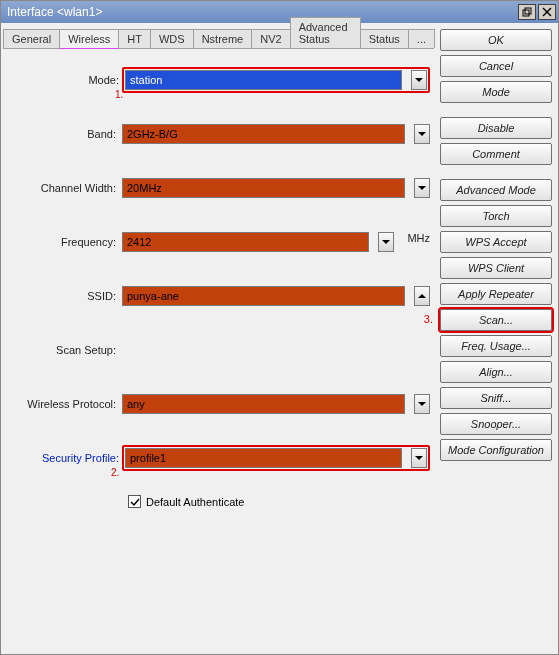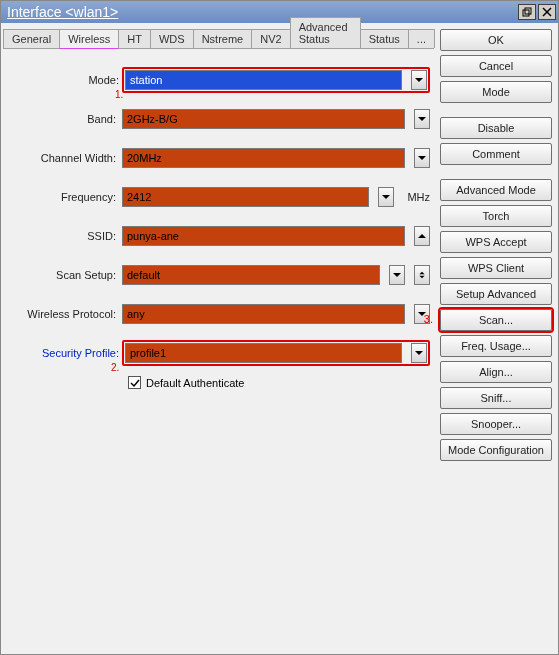--- a/index.html
+++ b/index.html
@@ -14,21 +14,21 @@
     overflow: hidden;
   }
   .titlebar {
     background: linear-gradient(to bottom, #8ea8d0 0%, #6a8cc4 100%);
     height: 22px;
     display: flex;
     align-items: center;
     padding: 0 2px 0 6px;
     color: #fff;
   }
-  .titlebar-title { flex: 1; font-size: 14px; text-decoration: underline; }
+  .titlebar-title { flex: 1; font-size: 12px; }
   .titlebar-buttons { display: flex; gap: 2px; }
   .tb-btn {
     width: 18px; height: 16px;
     background: #d4d0c8;
     border: 1px solid #404040;
     display: flex; align-items: center; justify-content: center;
     font-size: 10px; font-weight: bold; color: #000;
     cursor: pointer;
   }
   .tb-btn svg { width: 10px; height: 10px; }
@@ -75,35 +75,35 @@
     margin-bottom: -1px;
     z-index: 2;
   }
 
   .form-area {
     padding: 14px 4px 4px 4px;
   }
   .form-row {
     display: flex;
     align-items: center;
-    margin-bottom: 5px;
+    margin-bottom: 20px;
     height: 34px;
     position: relative;
   }
   .form-label {
     width: 115px;
     text-align: right;
     padding-right: 6px;
     color: #222;
   }
   .form-label.blue { color: #0020c0; }
   .field-wrap {
     flex: 1;
     display: flex;
-    align-items: center;
+    align-items: flex-start;
     gap: 9px;
   }
   .text-input, .dropdown {
     flex: 1;
     height: 20px;
     border: 1px solid #7a7a7a;
     background: #c2410c;
     font-size: 11px;
     padding: 0 4px;
     display: flex;
@@ -158,20 +158,21 @@
     height: 22px;
     border: 1px solid #707070;
     background: linear-gradient(to bottom, #fdfdfd, #e2e2e2);
     border-radius: 2px;
     display: flex;
     align-items: center;
     justify-content: center;
     cursor: pointer;
     font-size: 11px;
     color: #222;
+    font-style: italic;
   }
   .side-btn.highlight {
     outline: 2px solid #e00000;
     outline-offset: 0px;
   }
   .btn-spacer { height: 6px; }
 
   .ann3 {
     position: absolute;
     right: 126px;
@@ -274,34 +275,20 @@
           <div class="updown-btn">
             <svg viewBox="0 0 8 8">
                 <polygon points="0,6 8,6 4,2" fill="#000"></polygon>
               </svg>
           </div>
         </div>
       </div>
 
       <div class="form-row">
         <div class="form-label">Scan Setup:</div>
-        <div class="field-wrap">
-          <div class="dropdown">default</div>
-          <div class="dd-btn">
-            <svg viewBox="0 0 8 8">
-                <polygon points="0,2 8,2 4,6" fill="#000"></polygon>
-              </svg>
-          </div>
-          <div class="updown-btn">
-            <svg viewBox="0 0 8 12">
-                <polygon points="0,5 8,5 4,1" fill="#000"></polygon>
-                <polygon points="0,7 8,7 4,11" fill="#000"></polygon>
-              </svg>
-          </div>
-        </div>
       </div>
 
       <div class="form-row">
         <div class="form-label">Wireless Protocol:</div>
         <div class="field-wrap">
           <div class="dropdown">any</div>
           <div class="dd-btn">
             <svg viewBox="0 0 8 8">
                 <polygon points="0,2 8,2 4,6" fill="#000"></polygon>
               </svg>
@@ -339,21 +326,21 @@
     <div class="side-btn">Cancel</div>
     <div class="side-btn">Mode</div>
     <div class="btn-spacer"></div>
     <div class="side-btn">Disable</div>
     <div class="side-btn">Comment</div>
     <div class="btn-spacer"></div>
     <div class="side-btn">Advanced Mode</div>
     <div class="side-btn">Torch</div>
     <div class="side-btn">WPS Accept</div>
     <div class="side-btn">WPS Client</div>
-    <div class="side-btn">Setup Advanced</div>
+    <div class="side-btn">Apply Repeater</div>
     <div class="side-btn highlight">Scan...</div>
     <div class="side-btn">Freq. Usage...</div>
     <div class="side-btn">Align...</div>
     <div class="side-btn">Sniff...</div>
     <div class="side-btn">Snooper...</div>
     <div class="side-btn">Mode Configuration</div>
   </div>
 </div>
 
 <span class="ann3">3.</span>

